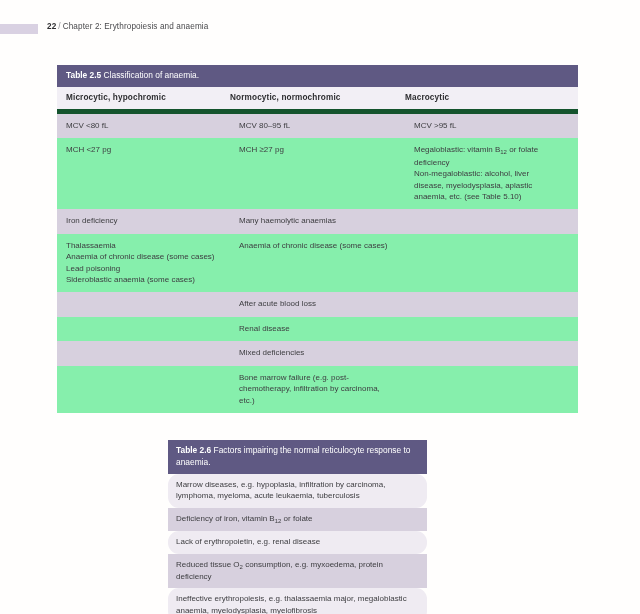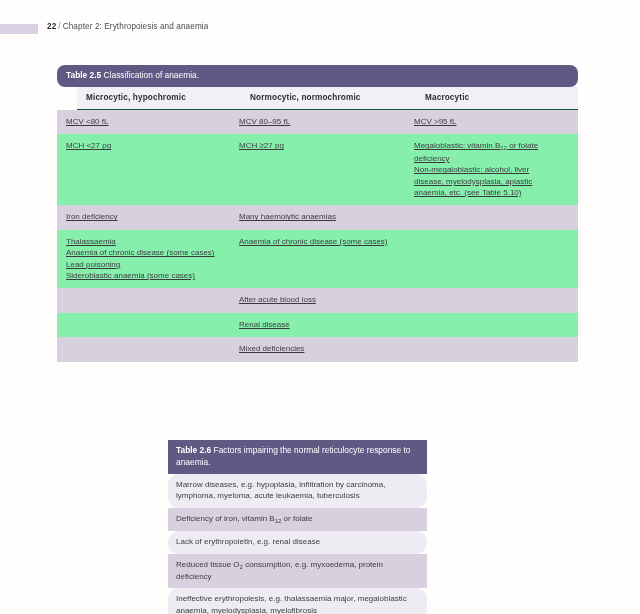--- a/index.html
+++ b/index.html
@@ -70,41 +70,38 @@
   
   #table-2-5 {
     left: 57px;
     top: 65px;
     width: 521px;
   }
   #table-2-5 .tbl-caption {
     padding: 5px 9px 6px 9px;
     font-size: 8.4px;
     line-height: 11px;
-    border-radius: 8px;
   }
   #t25-colhead {
     background: #f2eff5;
     display: flex;
     padding: 6px 0 7px 0;
-    border-bottom: 1px solid #14532d;
-    margin-left: 20px;
+    border-bottom: 5px solid #14532d;
   }
   #t25-colhead .ch {
     font-size: 8.2px;
     font-weight: bold;
     color: #2d2d30;
     letter-spacing: .15px;
     box-sizing: border-box;
     padding-right: 8px;
   }
   .t25-row {
     display: flex;
     box-sizing: border-box;
-    text-decoration: underline;
   }
   .t25-row.dark  { background: #d7d0de; }
   .t25-row.light { background: #86efac; }
   .t25-cell {
     font-size: 8.0px;
     line-height: 11.4px;
     color: #3d3d40;
     box-sizing: border-box;
     padding: 6px 9px 7px 9px;
     white-space: pre-line;
@@ -196,20 +193,25 @@
         <div class="t25-cell c3"></div>
       </div>
       <div class="t25-row light">
         <div class="t25-cell c1"></div>
         <div class="t25-cell c2">Renal disease</div>
         <div class="t25-cell c3"></div>
       </div>
       <div class="t25-row dark">
         <div class="t25-cell c1"></div>
         <div class="t25-cell c2">Mixed deficiencies</div>
+        <div class="t25-cell c3"></div>
+      </div>
+      <div class="t25-row light">
+        <div class="t25-cell c1"></div>
+        <div class="t25-cell c2">Bone marrow failure (e.g. post-chemotherapy, infiltration by carcinoma, etc.)</div>
         <div class="t25-cell c3"></div>
       </div>
     </div>
 </div>
 
 <div class="tbl" id="table-2-6">
   <div class="tbl-caption">
     <span class="cap-num">Table 2.6</span>
     <span class="cap-txt">  Factors impairing the normal reticulocyte response to anaemia.</span>
   </div>

